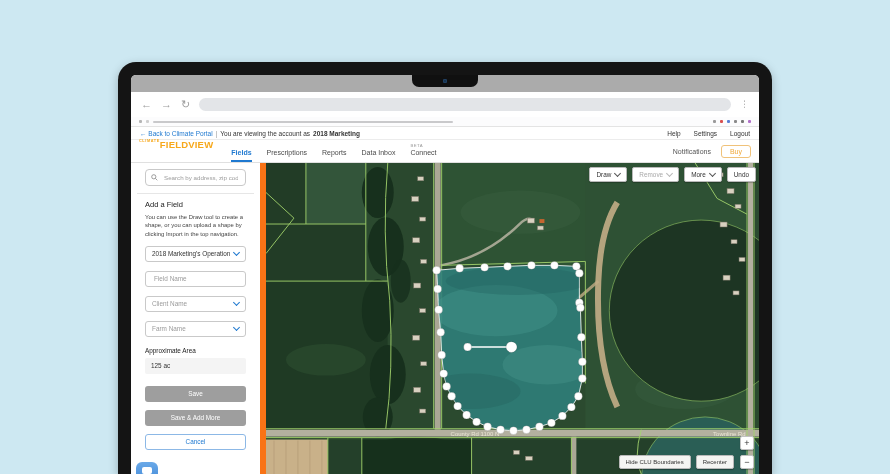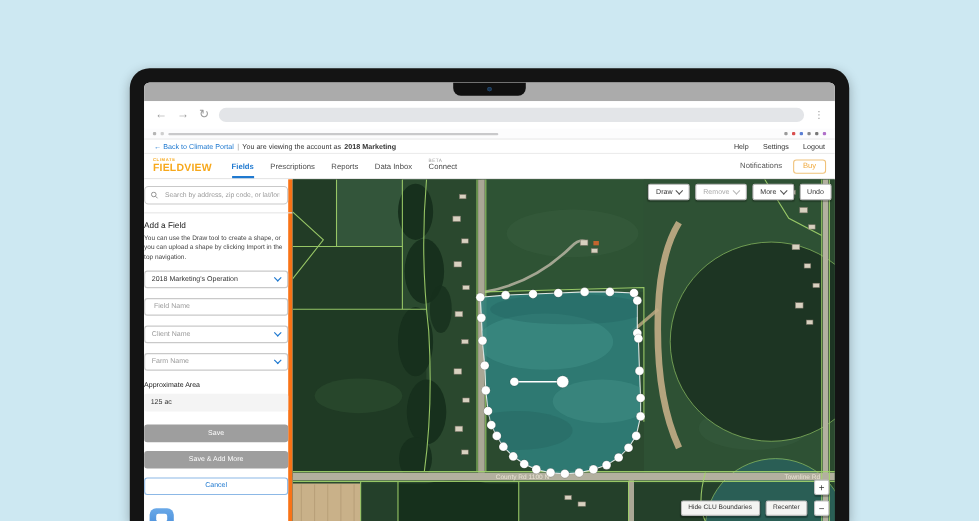--- a/index.html
+++ b/index.html
@@ -32,35 +32,35 @@
           padding:0 9px;font-size:6.5px;color:#333;gap:3px;flex:0 0 auto;}
   .back-link{color:#1f79d0;text-decoration:none;}
   .sep{color:#999;}
   .acct{font-weight:bold;}
   .banner-right{margin-left:auto;display:flex;gap:13px;}
   .banner-right span{cursor:pointer;color:#333;}
 
   
   .appnav{height:22px;background:#fff;border-bottom:1px solid #e0e0e0;display:flex;align-items:stretch;
           padding:0 8px;flex:0 0 auto;}
-  .logo{display:flex;flex-direction:column;justify-content:center;line-height:1;}
+  .logo{display:flex;flex-direction:row;justify-content:center;line-height:1;}
   .logo-top{font-size:3.8px;letter-spacing:.6px;color:#f7a81b;font-weight:bold;}
   .logo-main{font-size:9.5px;font-weight:bold;color:#f7a81b;letter-spacing:.2px;}
   .tabs{display:flex;align-items:stretch;margin-left:18px;gap:15px;}
   .tab{display:flex;flex-direction:column;justify-content:flex-end;font-size:7px;color:#4a4a4a;
        padding-bottom:4px;border-bottom:2px solid transparent;cursor:pointer;}
   .tab .beta{font-size:4.3px;color:#9a9a9a;letter-spacing:.4px;margin-bottom:1px;}
   .tab.active{color:#1f79d0;font-weight:bold;border-bottom-color:#1f79d0;}
   .nav-right{margin-left:auto;display:flex;align-items:center;gap:10px;}
   .notif{font-size:7px;color:#555;}
   .buy-btn{font-size:7px;color:#f0a93c;border:1px solid #f0c27a;border-radius:3px;padding:2px 8px;background:#fff;cursor:pointer;}
 
   
   .content{flex:1;display:flex;min-height:0;}
-  .sidebar{width:135px;flex:0 0 auto;background:#fff;border-right:4px solid #f97316;padding:6px 0;
+  .sidebar{width:135px;flex:0 0 auto;background:#fff;border-right:6px solid #f97316;padding:6px 14px;
            position:relative;box-sizing:border-box;}
   .searchbox{display:flex;align-items:center;gap:4px;border:1px solid #c9c9c9;border-radius:4px;height:15px;padding:0 5px;}
   .searchbox input{border:none;outline:none;flex:1;font-size:6.2px;font-family:"Liberation Sans",sans-serif;color:#333;min-width:0;background:transparent;}
   .searchbox input::placeholder{color:#9b9b9b;}
   .sb-divider{border:none;border-top:1px solid #e6e6e6;margin:7px -8px 6px;}
   .sb-title{font-size:7.5px;color:#222;margin:2px 0 4px;}
   .sb-desc{font-size:5.9px;color:#444;line-height:1.4;margin:0 0 8px;}
   .fieldbox{border:1px solid #c9c9c9;border-radius:3px;height:16px;display:flex;align-items:center;
             padding:0 6px;font-size:6.4px;margin-bottom:9px;background:#fff;box-sizing:border-box;}
   .fieldbox .val{color:#333;}

